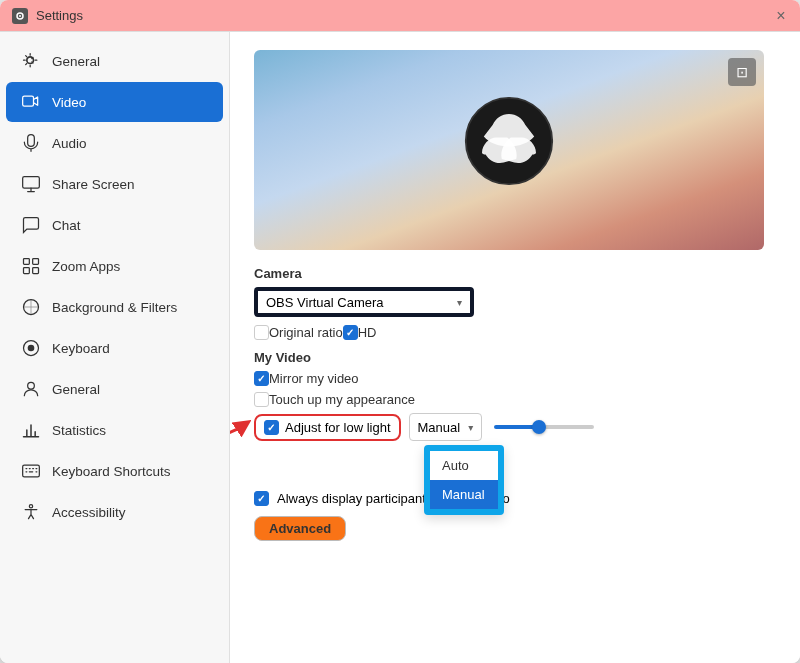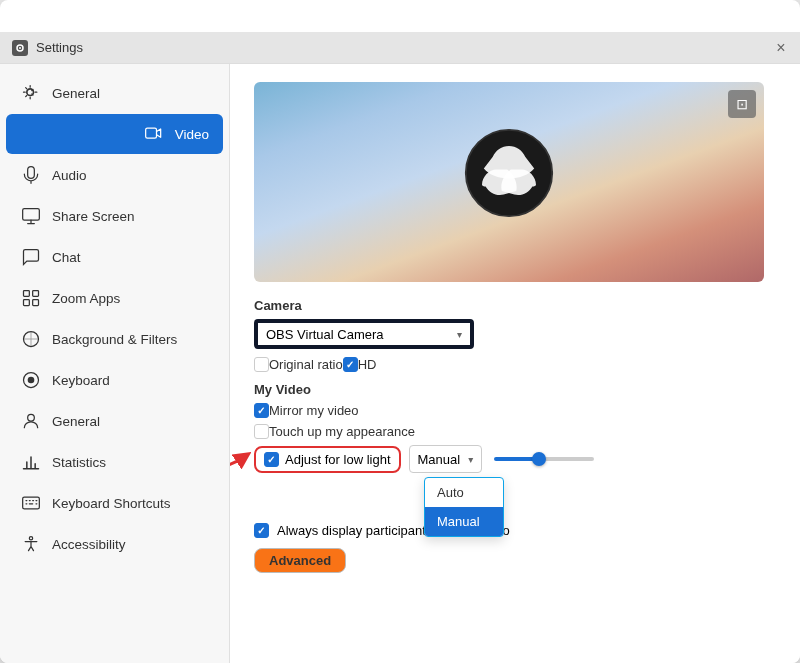--- a/index.html
+++ b/index.html
@@ -18,29 +18,28 @@
       width: 800px;
       height: 663px;
       background: #ffffff;
       border-radius: 8px;
       box-shadow: 0 4px 20px rgba(0,0,0,0.3);
       display: flex;
       flex-direction: column;
       overflow: hidden;
     }
     .title-bar {
-      background: #e5e5e5;
+      background: #fca5a5;
       border-bottom: 1px solid #ddd;
       height: 32px;
       display: flex;
       align-items: center;
       padding: 0 12px;
       justify-content: space-between;
       flex-shrink: 0;
-      margin-top: 32px;
     }
     .title-bar-left {
       display: flex;
       align-items: center;
       gap: 8px;
     }
     .title-bar-icon {
       width: 16px;
       height: 16px;
       background: #555;
@@ -85,21 +84,20 @@
       gap: 10px;
       padding: 9px 14px;
       cursor: pointer;
       border-radius: 6px;
       margin: 1px 6px;
       color: #333;
     }
     .sidebar-item.active {
       background: #1a6fd4;
       color: white;
-      justify-content: flex-end;
     }
     .sidebar-item .icon {
       width: 22px;
       height: 22px;
       display: flex;
       align-items: center;
       justify-content: center;
       flex-shrink: 0;
       font-size: 15px;
     }
@@ -245,21 +243,21 @@
       position: absolute;
       top: -5px;
       left: 38%;
       box-shadow: 0 1px 3px rgba(0,0,0,0.3);
     }
     .dropdown-menu {
       position: absolute;
       top: 32px;
       left: 170px;
       background: white;
-      border: 1px solid #0ea5e9;
+      border: 6px solid #0ea5e9;
       border-radius: 4px;
       box-shadow: 0 4px 12px rgba(0,0,0,0.15);
       width: 80px;
       z-index: 100;
       overflow: hidden;
     }
     .dropdown-menu-item {
       padding: 7px 12px;
       font-size: 13px;
       cursor: pointer;

